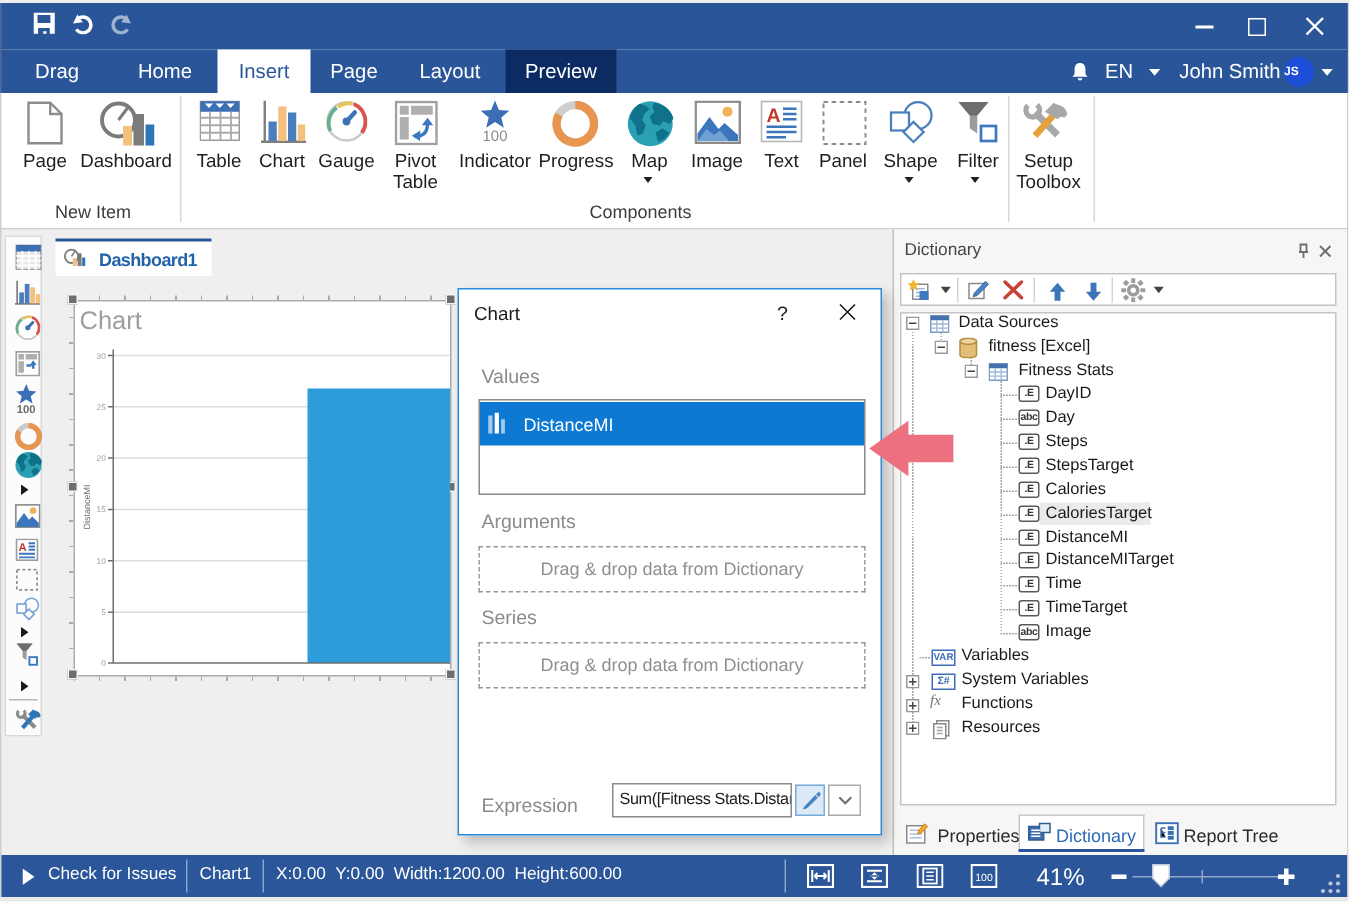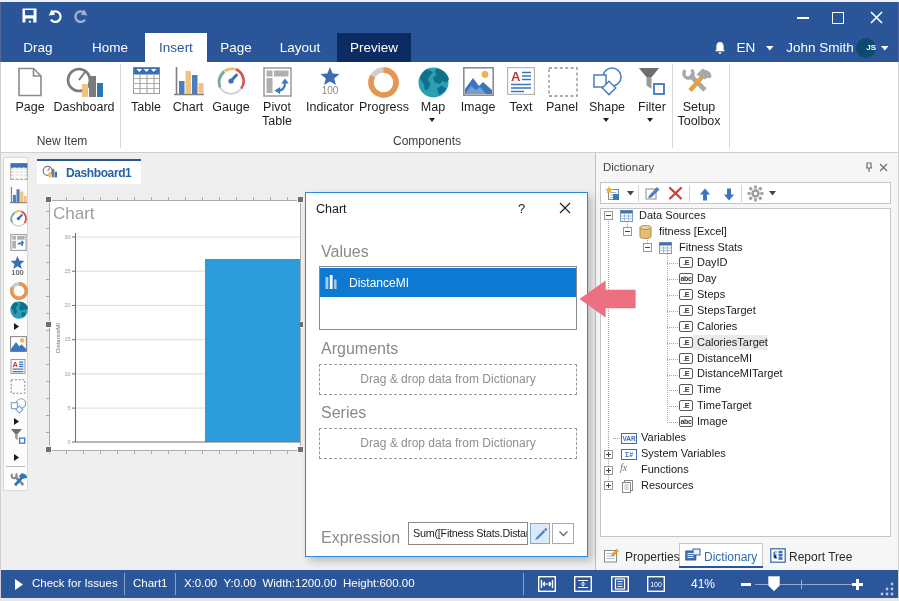--- a/index.html
+++ b/index.html
@@ -21,21 +21,21 @@
 #leftbar { position:absolute; left:3px; top:157px; width:25px; height:334px; background:#FCFCFC; border:1px solid #D9D9D9; }
 .lic { position:absolute; left:6px; }
 
 #canvas { position:absolute; left:29px; top:153px; width:566px; height:417px; background:#EFEFEF; }
 
 #dict { position:absolute; left:595px; top:153px; width:304px; height:417px; background:#F6F6F6; border-left:1px solid #C0C0C0; }
 .trow { position:absolute; font-size:11px; color:#1A1A1A; white-space:nowrap; }
 .fbadge { position:absolute; left:78px; width:14px; height:11px; border:1px solid #5A5A5A; border-radius:2px; background:#fff; font-size:7px; font-weight:bold; color:#333; text-align:center; line-height:10px; letter-spacing:-0.3px; }
 
 #dialog { position:absolute; left:305px; top:192px; width:283px; height:365px; background:#fff; border:1px solid #2B8AD9; box-shadow:4px 4px 8px rgba(0,0,0,0.22); }
-.dlabel { font-size:16px; color:#8A8A8A; position:absolute; }
+.dlabel { font-size:13px; color:#8A8A8A; position:absolute; }
 .dashbox { position:absolute; left:13px; width:258px; height:31px; border:1px dashed #9A9A9A; color:#8F8F8F; font-size:12px; text-align:center; line-height:29px; }
 
 #statusbar { position:absolute; left:0; top:570px; width:899px; height:28px; background:#2B5699; color:#fff; font-size:11.5px; }
 #statusstrip { position:absolute; left:0; top:598px; width:899px; height:3px; background:#E8E8E8; }
 .ssep { position:absolute; top:3px; width:1px; height:22px; background:rgba(255,255,255,0.45); }
 .sicon { position:absolute; top:6px; }
 </style>
 </head>
 <body>
 <div id="app">
@@ -70,21 +70,21 @@
   <div class="mtab" style="left:337px;width:74px;background:#0C2B63;">Preview</div>
   <svg class="abs" style="left:714px;top:8px" width="12" height="14" viewBox="0 0 12 14">
     <path d="M6 1 C3.6 1 2.4 2.8 2.4 5 v3.4 L1 10.2 h10 L9.6 8.4 V5 C9.6 2.8 8.4 1 6 1 z" fill="#fff"></path>
     <path d="M4.5 11.2 a1.5 1.5 0 0 0 3 0 z" fill="#fff"></path>
   </svg>
   <div class="mtab" style="left:728px;width:36px;font-size:13.5px;">EN</div>
   <svg class="abs" style="left:766px;top:13px" width="8" height="5">
         <path d="M0 0 h7.5 l-3.75 4.5 z" fill="#fff"></path>
       </svg>
   <div class="mtab" style="left:786px;width:68px;font-size:13.5px;">John Smith</div>
-  <div class="abs" style="left:856px;top:5px;width:20px;height:20px;border-radius:50%;background:#0c4a6e;color:#fff;font-size:8px;font-weight:bold;text-align:right;line-height:20px;">JS</div>
+  <div class="abs" style="left:856px;top:5px;width:20px;height:20px;border-radius:50%;background:#1d4ed8;color:#fff;font-size:8px;font-weight:bold;text-align:left;line-height:20px;">JS</div>
   <svg class="abs" style="left:881px;top:13px" width="8" height="5">
         <path d="M0 0 h7.5 l-3.75 4.5 z" fill="#fff"></path>
       </svg>
 </div>
 
 <div id="ribbon">
 
   <div class="rsep" style="left:120px;"></div>
   <div class="rsep" style="left:672px;"></div>
   <div class="rsep" style="left:729px;"></div>
@@ -616,21 +616,21 @@
 <div id="statusbar">
   <svg class="abs" style="left:15px;top:9px" width="8" height="11">
         <path d="M0 0 L8 5.5 L0 11 z" fill="#fff"></path>
       </svg>
   <div class="abs" style="left:32px;top:7px;">Check for Issues</div>
   <div class="ssep" style="left:124px;"></div>
   <div class="abs" style="left:133px;top:7px;">Chart1</div>
   <div class="ssep" style="left:175px;"></div>
   <div class="abs" style="left:184px;top:7px;">X:0.00&nbsp; Y:0.00&nbsp; Width:1200.00&nbsp; Height:600.00</div>
   <div class="ssep" style="left:523px;"></div>
-  <div class="abs" style="left:691px;top:7px;font-size:12px;">41%</div>
+  <div class="abs" style="left:691px;top:7px;font-size:16px;">41%</div>
 
   <svg class="sicon" style="left:538px" width="18" height="16" viewBox="0 0 18 16">
     <rect x="0.7" y="0.7" width="16.6" height="14.6" fill="none" stroke="#fff" stroke-width="1.4"></rect>
     <path d="M3.5 4 v8 M14.5 4 v8" stroke="#fff" stroke-width="1.4"></path>
     <path d="M5 8 h8 M5 8 l2-2 M5 8 l2 2 M13 8 l-2-2 M13 8 l-2 2" stroke="#fff" stroke-width="1.2" fill="none"></path>
   </svg>
   <svg class="sicon" style="left:574px" width="18" height="16" viewBox="0 0 18 16">
     <rect x="0.7" y="0.7" width="16.6" height="14.6" fill="none" stroke="#fff" stroke-width="1.4"></rect>
     <path d="M4 4.5 h10 M4 11.5 h10" stroke="#fff" stroke-width="1.2"></path>
     <path d="M9 5.5 l3 3 h-6 z M9 10.5 l3-3 h-6 z" fill="#fff"></path>

